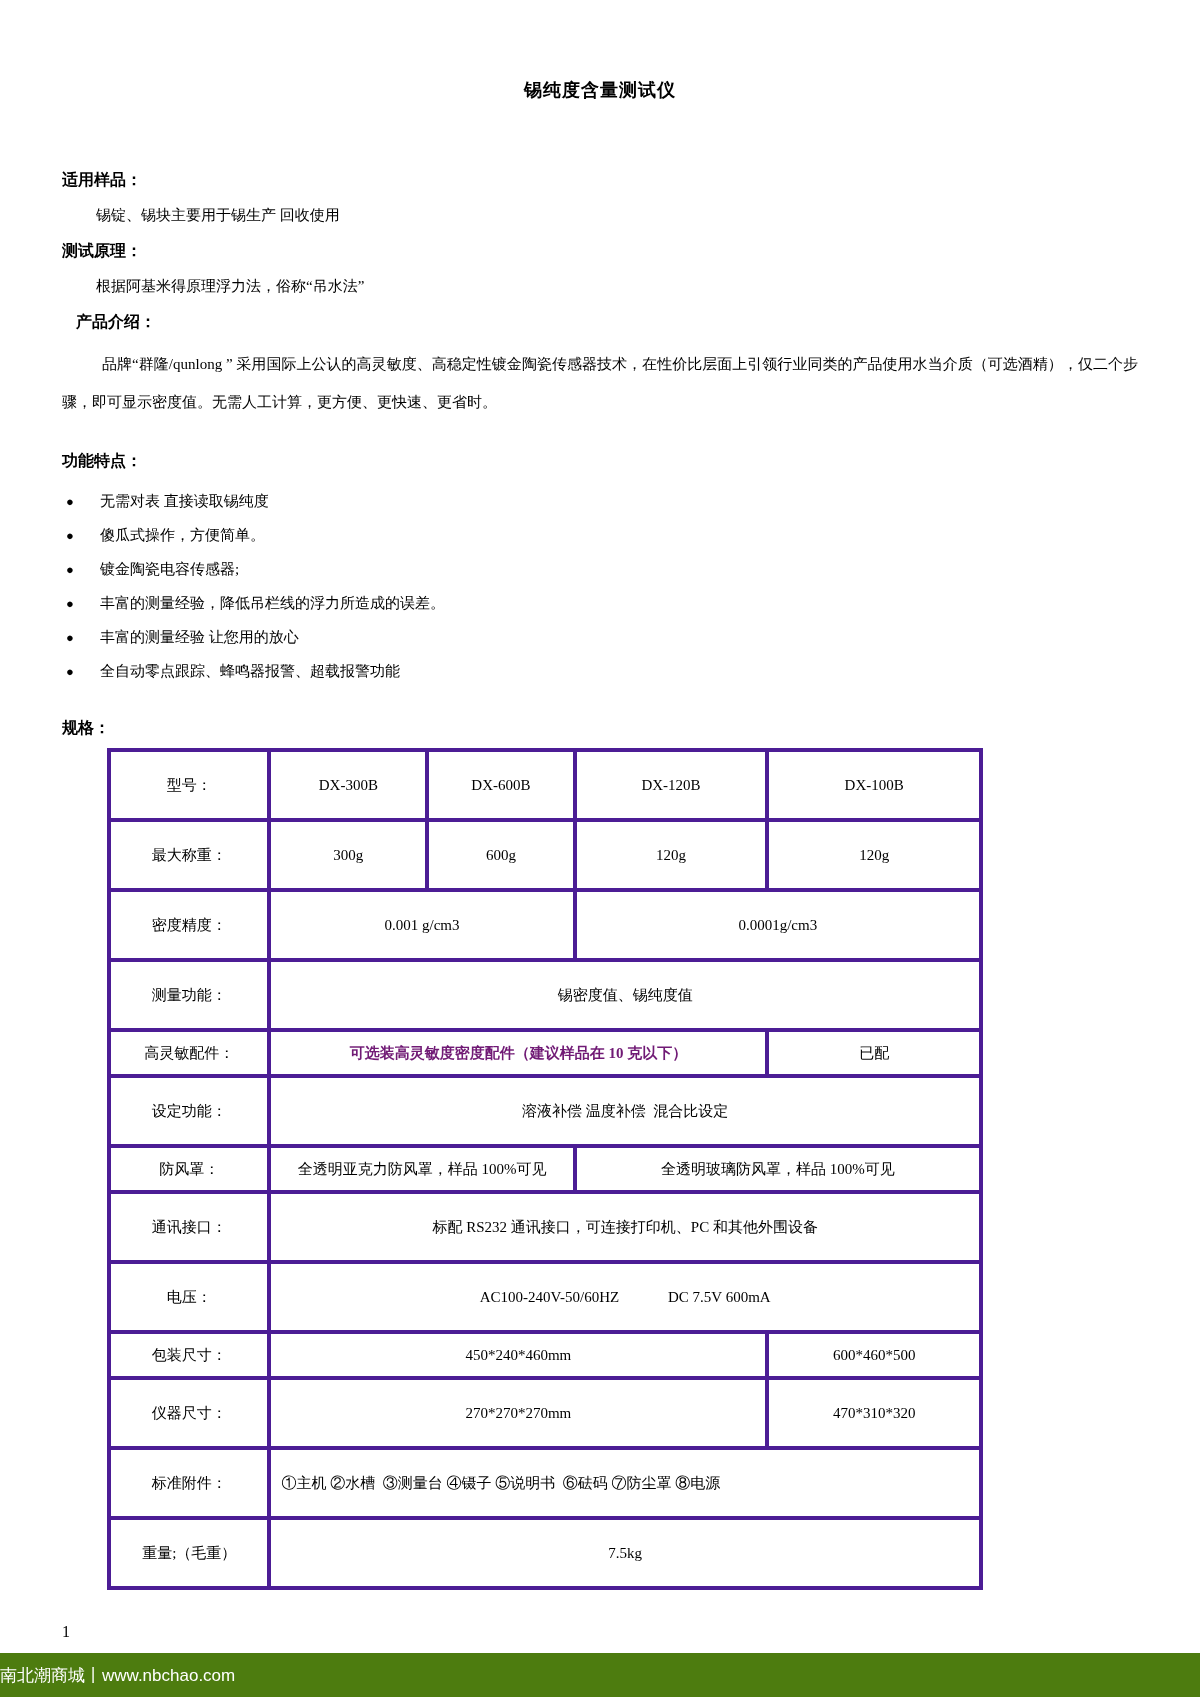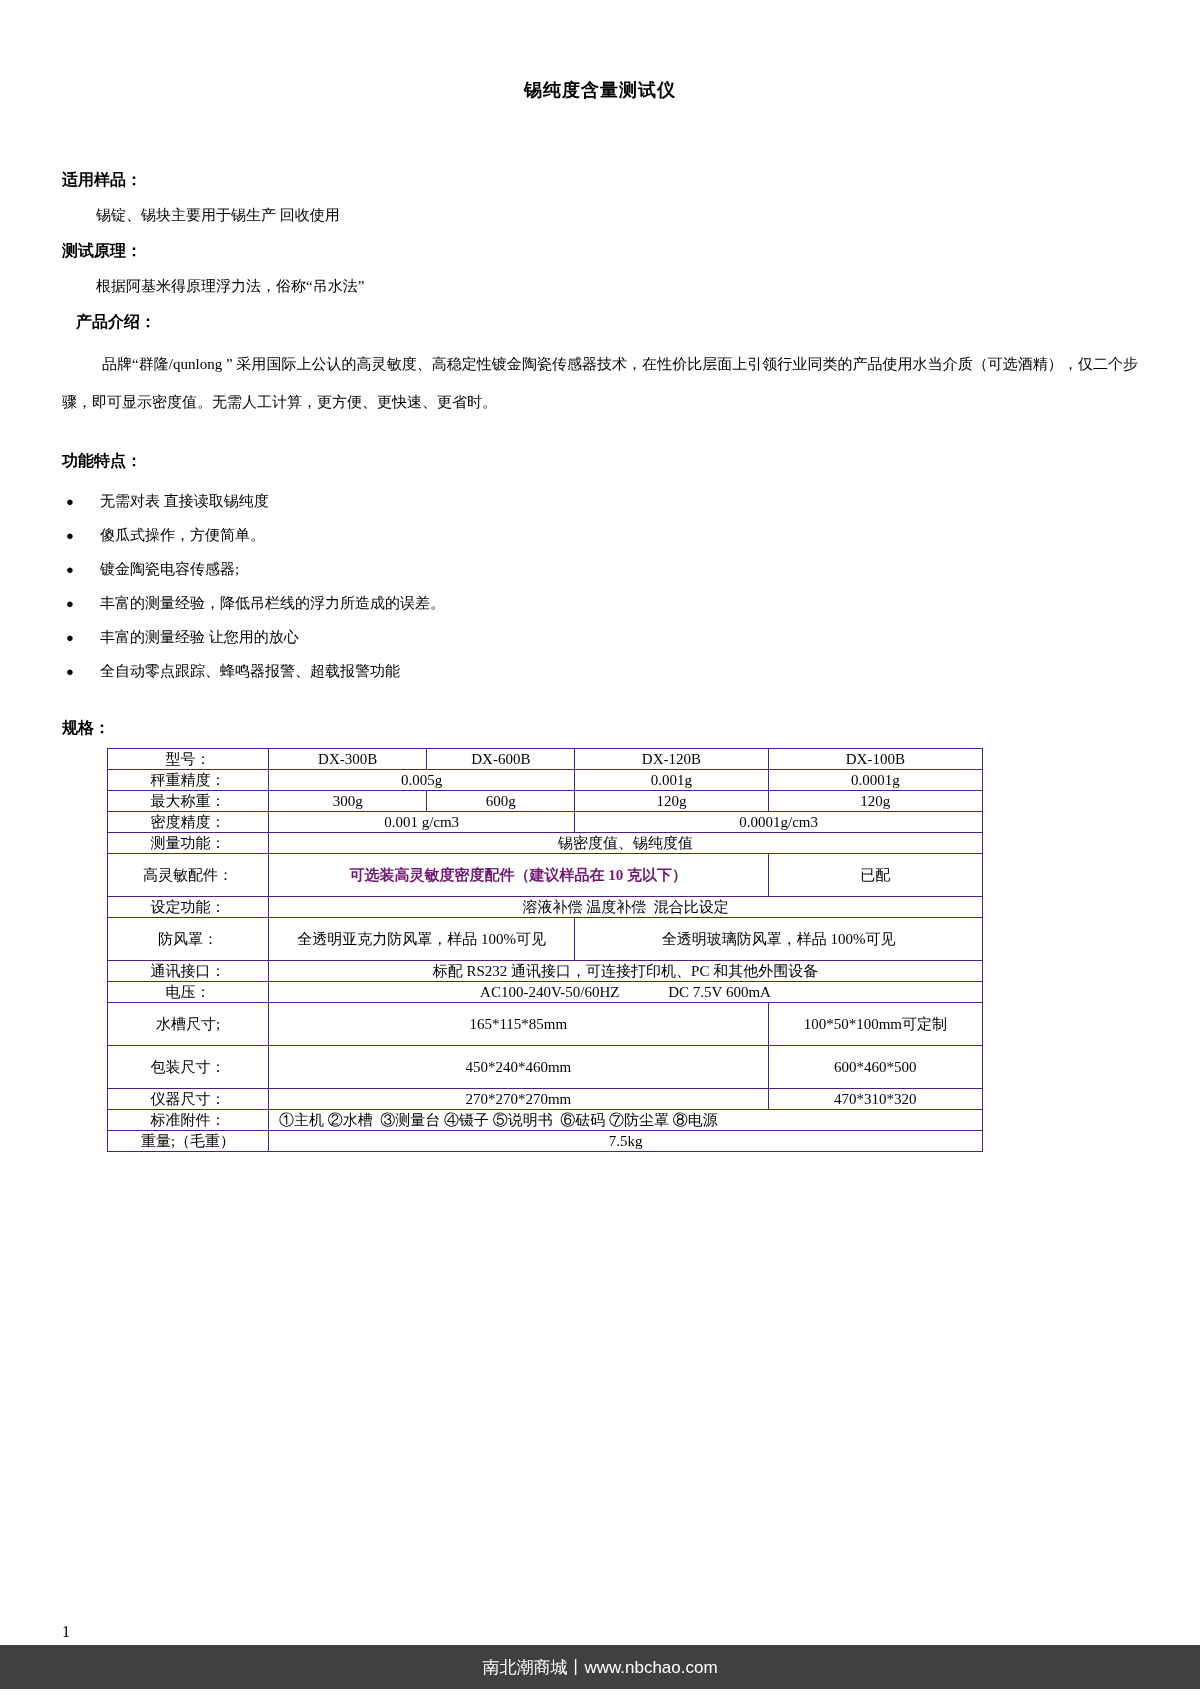--- a/index.html
+++ b/index.html
@@ -61,51 +61,51 @@
   .specs-heading { margin-bottom: 8px; }
 
   table.specs-table {
     border-collapse: collapse;
     width: 876px;
     margin-left: 45px;
     table-layout: fixed;
     font-size: 15px;
   }
   .specs-table td {
-    border: 1px solid #4c1d95;
+    border: 4px solid #4c1d95;
     text-align: center;
     vertical-align: middle;
-    padding: 0 6px;
+    padding: 23px 6px;
     white-space: pre-wrap;
     line-height: 20px;
   }
   .specs-table col.c0 { width: 18.4%; }
   .specs-table col.c1 { width: 18.1%; }
   .specs-table col.c2 { width: 16.9%; }
   .specs-table col.c3 { width: 22.1%; }
   .specs-table col.c4 { width: 24.5%; }
   .specs-table tr.tall td { padding-top: 11px; padding-bottom: 11px; }
   .specs-table td.red { color: #701a75; font-weight: bold; }
   .specs-table td.left { text-align: left; padding-left: 10px; }
 
   .page-number {
     position: absolute;
     left: 62px;
     bottom: 56px;
     font-size: 16px;
   }
   .footer-bar {
     position: absolute;
-    left: 0; right: 0; bottom: 8px;
+    left: 0; right: 0; bottom: 0;
     height: 44px;
-    background: #404040;
+    background: #4d7c0f;
     color: #fff;
     display: flex;
     align-items: center;
-    justify-content: center;
+    justify-content: flex-start;
     font-size: 17px;
     font-family: "Liberation Sans", "DejaVu Sans", sans-serif;
   }
 </style>
 </head>
 <body>
 
 <div class="page">
   <div class="content">
 
@@ -160,26 +160,20 @@
       </colgroup>
       <tbody>
           <tr>
         <td>型号：</td>
         <td>DX-300B</td>
         <td>DX-600B</td>
         <td>DX-120B</td>
         <td>DX-100B</td>
       </tr>
       <tr>
-        <td>秤重精度：</td>
-        <td colspan="2">0.005g</td>
-        <td>0.001g</td>
-        <td>0.0001g</td>
-      </tr>
-      <tr>
         <td>最大称重：</td>
         <td>300g</td>
         <td>600g</td>
         <td>120g</td>
         <td>120g</td>
       </tr>
       <tr>
         <td>密度精度：</td>
         <td colspan="2">0.001 g/cm3</td>
         <td colspan="2">0.0001g/cm3</td>
@@ -204,25 +198,20 @@
       </tr>
       <tr>
         <td>通讯接口：</td>
         <td colspan="4">标配 RS232 通讯接口，可连接打印机、PC 和其他外围设备</td>
       </tr>
       <tr>
         <td>电压：</td>
         <td colspan="4">AC100-240V-50/60HZ             DC 7.5V 600mA</td>
       </tr>
       <tr class="tall">
-        <td>水槽尺寸;</td>
-        <td colspan="3">165*115*85mm</td>
-        <td>100*50*100mm可定制</td>
-      </tr>
-      <tr class="tall">
         <td>包装尺寸：</td>
         <td colspan="3">450*240*460mm</td>
         <td>600*460*500</td>
       </tr>
       <tr>
         <td>仪器尺寸：</td>
         <td colspan="3">270*270*270mm</td>
         <td>470*310*320</td>
       </tr>
       <tr>

